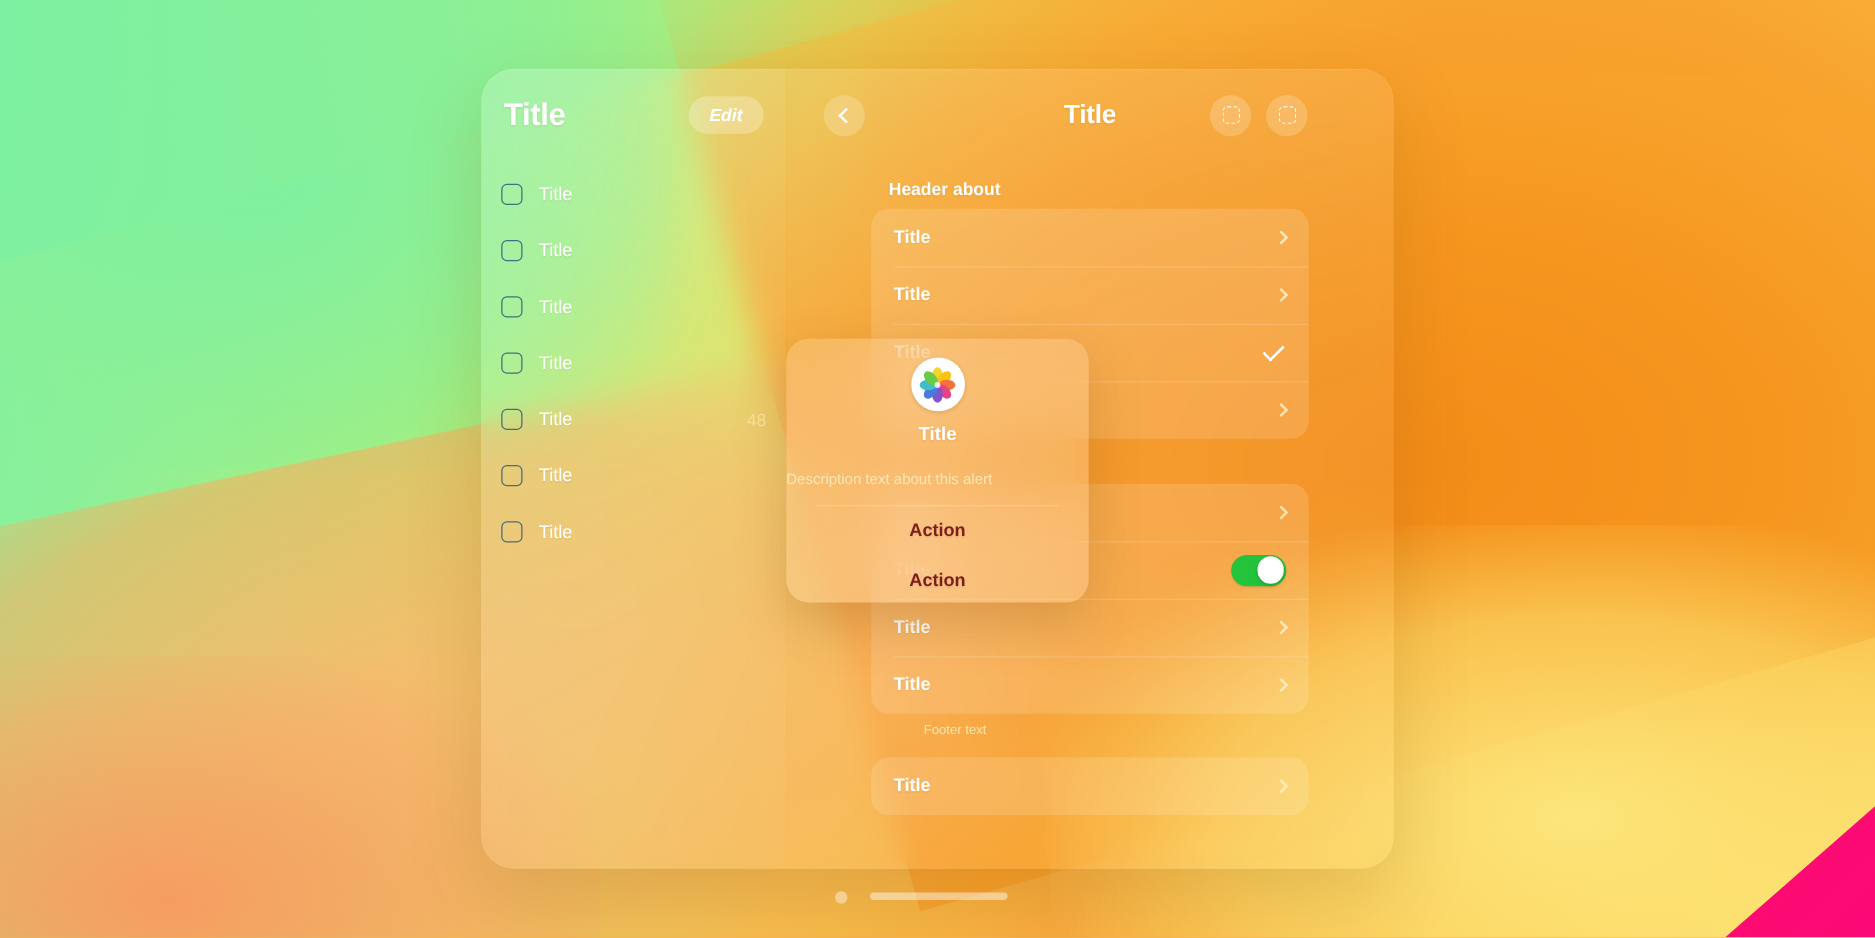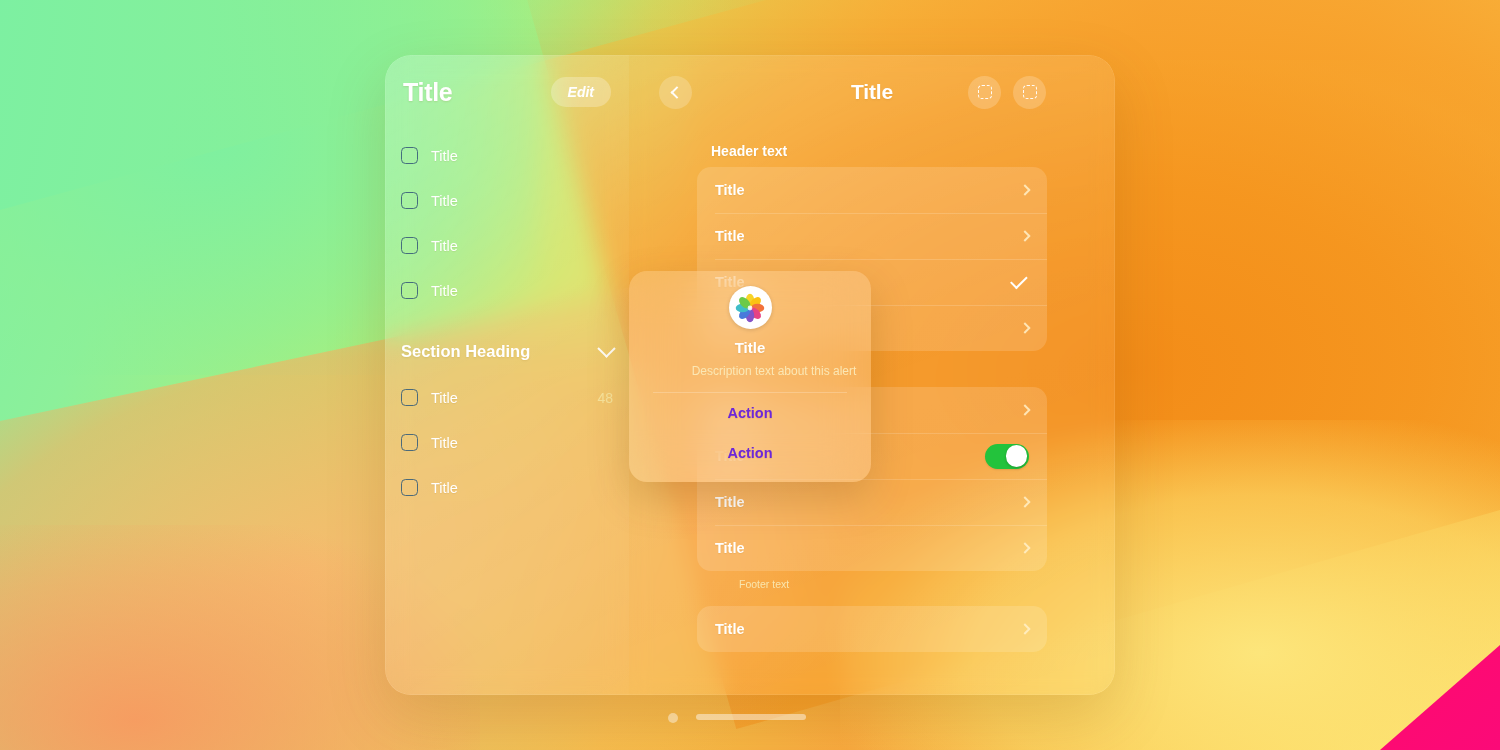--- a/index.html
+++ b/index.html
@@ -292,31 +292,31 @@
     background: #ffffff;
     display: flex; align-items: center; justify-content: center;
     box-shadow: 0 1px 4px rgba(0,0,0,0.14);
   }
   .alert-title {
     text-align: center; margin-top: 10px;
     font-size: 15px; font-weight: bold; color: #ffffff;
     text-shadow: 0 1px 2px rgba(120,80,0,0.14);
   }
   .alert-desc {
-    text-align: center; margin-top: 8px;
-    font-size: 12px; color: #fbe7b4; padding-left: 48px;
+    text-align: left; margin-top: 20px;
+    font-size: 12px; color: #fbe7b4;
   }
   .alert-sep {
     height: 1px; margin: 14px 24px 0;
     background: rgba(255,255,255,0.22);
   }
   .alert-action {
     height: 40px;
     display: flex; align-items: center; justify-content: center;
-    font-size: 14.5px; font-weight: bold; color: #6d28d9;
+    font-size: 14.5px; font-weight: bold; color: #7f1d1d;
     cursor: pointer;
     text-shadow: 0 1px 1px rgba(120,80,0,0.10);
     text-align: center;
   }
 
   
   .home-dot {
     position: absolute; left: 668px; top: 713px;
     width: 10px; height: 10px; border-radius: 50%;
     background: rgba(255,255,255,0.42);
@@ -361,24 +361,20 @@
       </div>
       <div class="sb-row">
         <span class="ph-icon"></span>
         <span class="sb-row-label">Title</span>
       </div>
       <div class="sb-row">
         <span class="ph-icon"></span>
         <span class="sb-row-label">Title</span>
       </div>
 
-      <div class="sb-section">
-        <span class="sb-section-label">Section Heading</span>
-        <span class="chev-down"></span>
-      </div>
 
       <div class="sb-row">
         <span class="ph-icon"></span>
         <span class="sb-row-label">Title</span>
         <span class="sb-row-badge">48</span>
       </div>
       <div class="sb-row">
         <span class="ph-icon"></span>
         <span class="sb-row-label">Title</span>
       </div>
@@ -397,21 +393,21 @@
       </button>
       <div class="nav-title">Title</div>
       <button class="circ-btn act2">
         <span class="ph-icon-sm"></span>
       </button>
       <button class="circ-btn act1">
         <span class="ph-icon-sm"></span>
       </button>
     </div>
 
-    <div class="group-header">Header text</div>
+    <div class="group-header">Header about</div>
     <div class="card">
       <div class="row">
         <span class="row-label">Title</span>
         <span class="row-acc">
           <span class="chev-right"></span>
         </span>
       </div>
       <div class="row">
         <span class="row-label">Title</span>
         <span class="row-acc">

